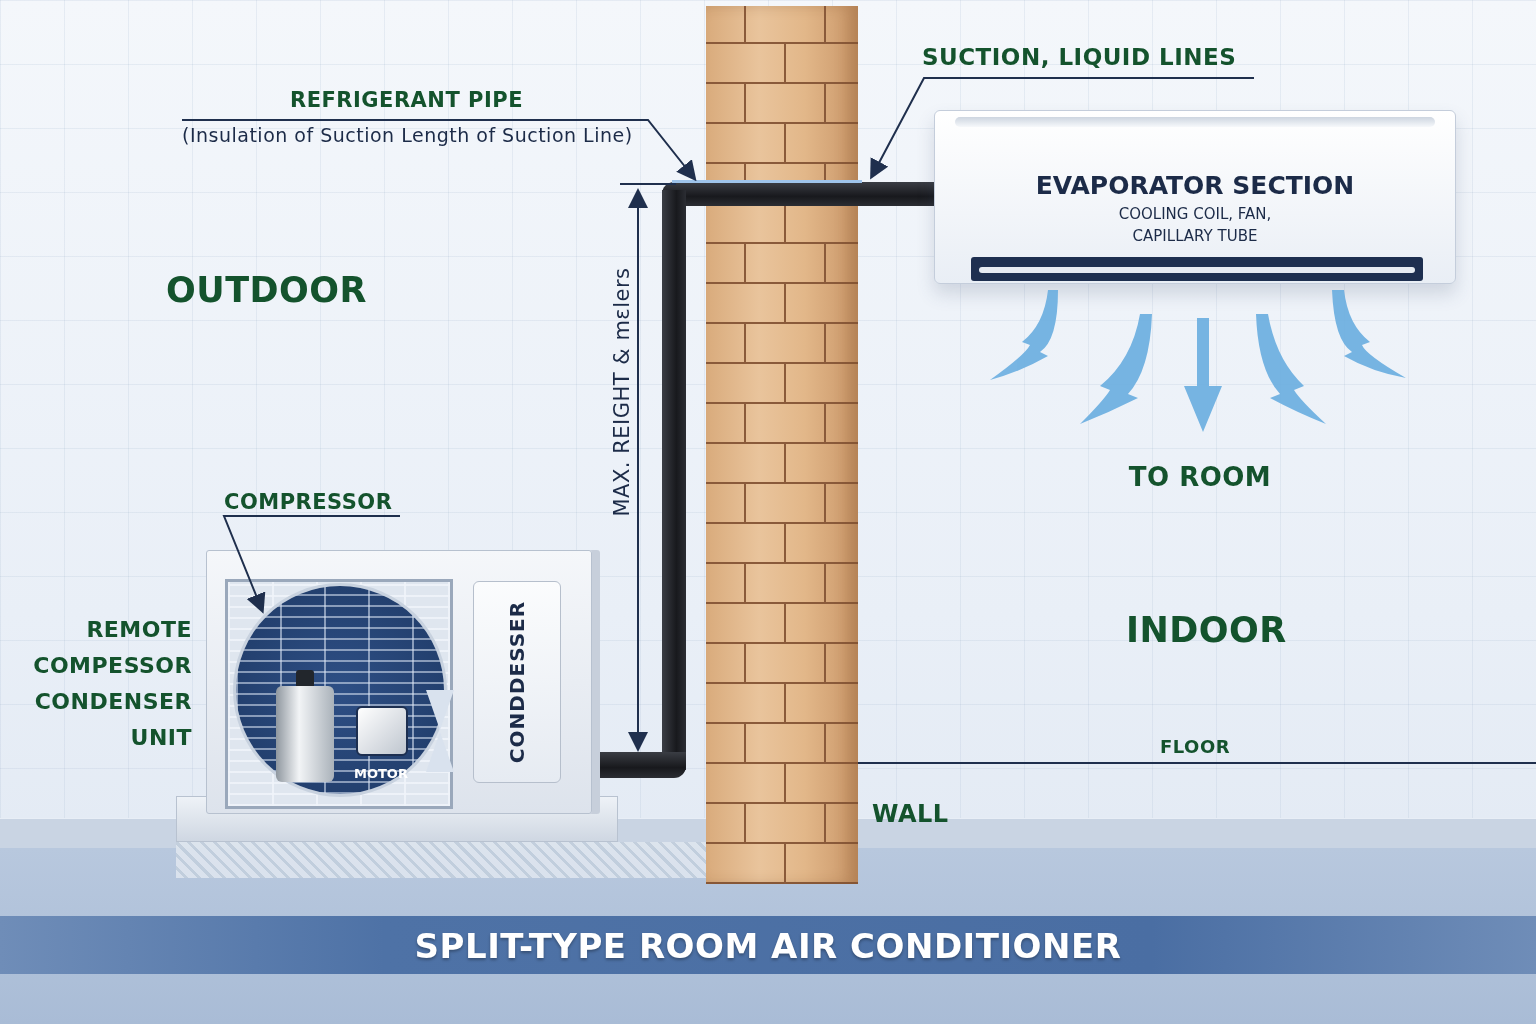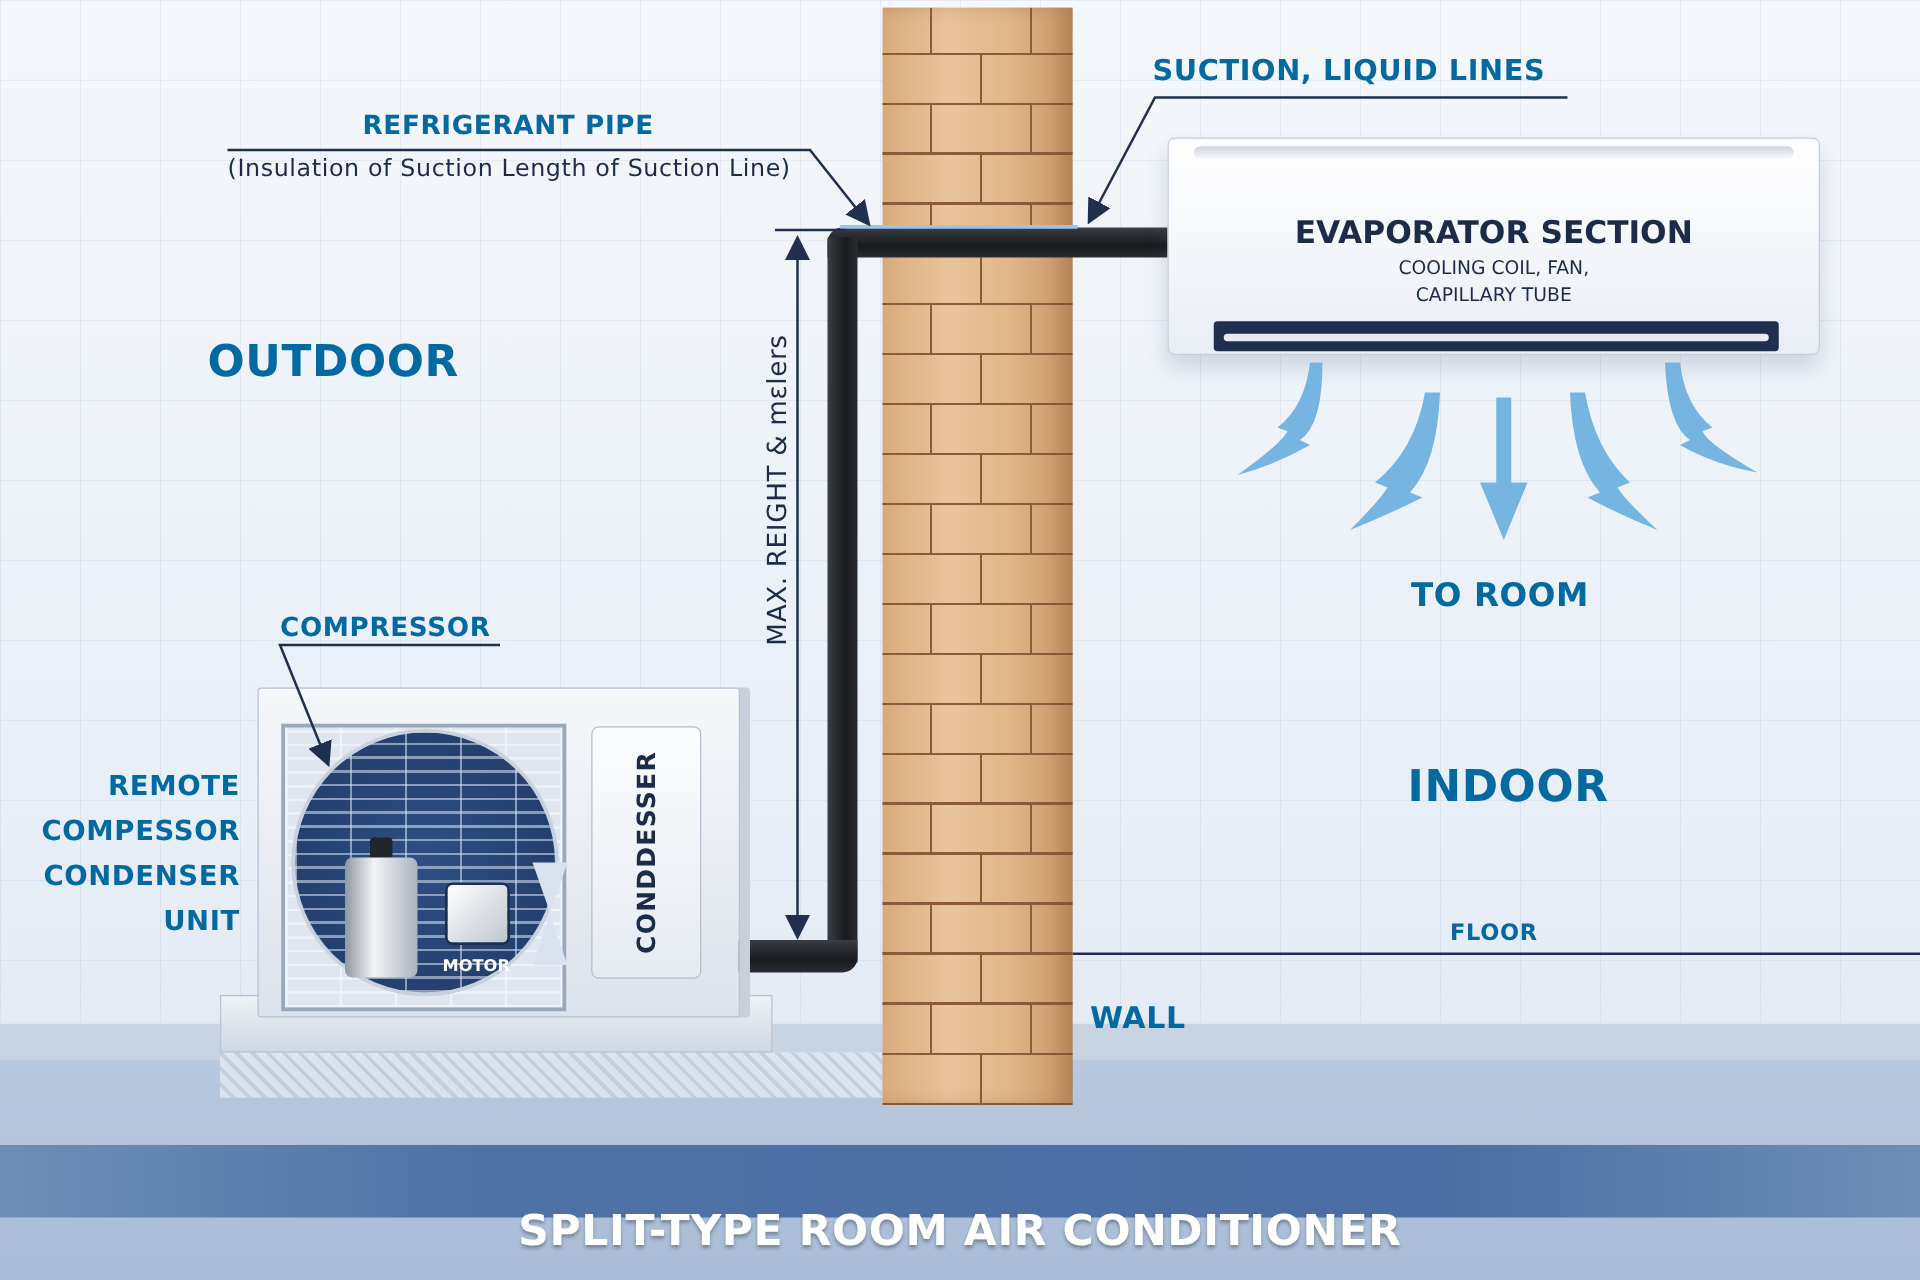--- a/index.html
+++ b/index.html
@@ -3,21 +3,21 @@
 <meta charset="utf-8">
 <style>
   html,body{margin:0;padding:0;}
   body{width:1536px;height:1024px;overflow:hidden;position:relative;
     font-family:"DejaVu Sans","Liberation Sans",sans-serif;
     background:linear-gradient(180deg,#f4f7fb 0%,#e9eff7 60%,#dfe7f2 100%);}
   .grid{position:absolute;inset:0;
     background-image:linear-gradient(rgba(160,180,205,.18) 1px,transparent 1px),
       linear-gradient(90deg,rgba(160,180,205,.18) 1px,transparent 1px);
     background-size:64px 64px;}
-  .lbl{position:absolute;color:#0369a1;font-weight:bold;letter-spacing:.5px;white-space:nowrap;}
+  .lbl{position:absolute;color:#14532d;font-weight:bold;letter-spacing:.5px;white-space:nowrap;}
   .thin{font-weight:normal;color:#1c2b48;}
   
   .ground-top{position:absolute;left:0;top:818px;width:1536px;height:30px;background:#c9d4e3;border-top:1px solid #e8eef6;}
   .ground{position:absolute;left:0;top:848px;width:1536px;height:176px;background:linear-gradient(180deg,#b8c8de 0%,#a9bcd6 100%);}
   .gravel{position:absolute;left:176px;top:842px;width:530px;height:36px;
     background:repeating-linear-gradient(45deg,#dfe6ef 0 6px,#c3cfdd 6px 9px),#d6dfea;opacity:.9;}
   .floor-line{position:absolute;left:858px;top:762px;width:678px;height:2px;background:#1f2f4d;}
   
   .wall{position:absolute;left:706px;top:6px;width:152px;height:878px;
     background:
@@ -59,21 +59,21 @@
   .cond-lbl{position:absolute;left:50%;top:50%;transform:translate(-50%,-50%) rotate(-90deg);font-weight:bold;color:#1c2b48;font-size:20px;letter-spacing:1px;}
   
   .iu{position:absolute;left:934px;top:110px;width:520px;height:172px;background:linear-gradient(180deg,#ffffff,#e9eef5);border:1px solid #c4cddb;border-radius:6px;box-shadow:0 10px 18px rgba(60,80,110,.18);}
   .iu-top{position:absolute;left:20px;top:6px;width:480px;height:10px;border-radius:5px;background:linear-gradient(180deg,#cdd5e0,#f6f8fb);}
   .iu-vent{position:absolute;left:36px;top:146px;width:452px;height:24px;background:#1e2f50;border-radius:3px;}
   .iu-flap{position:absolute;left:8px;top:10px;width:436px;height:6px;background:#e6ebf2;border-radius:3px;}
   .iu-title{position:absolute;left:0;right:0;top:60px;text-align:center;font-weight:bold;font-size:25px;color:#1c2b48;}
   .iu-sub{position:absolute;left:0;right:0;text-align:center;font-size:15px;color:#1c2b48;}
   
   .banner{position:absolute;left:0;top:916px;width:1536px;height:58px;background:linear-gradient(90deg,#6f8db8,#4e72a6 25%,#4a6ea3 75%,#6f8db8);}
-  .banner span{position:absolute;left:0;right:0;top:10px;text-align:center;color:#fff;font-weight:bold;font-size:34px;letter-spacing:.5px;text-shadow:0 2px 3px rgba(0,0,0,.3);margin-top:39px;}
+  .banner span{position:absolute;left:0;right:0;top:10px;text-align:center;color:#fff;font-weight:bold;font-size:34px;letter-spacing:.5px;text-shadow:0 2px 3px rgba(0,0,0,.3);}
   svg{position:absolute;left:0;top:0;overflow:visible;}
 </style>
 </head>
 <body>
 
 <div class="grid"></div>
 
 <div class="ground-top"></div>
 <div class="ground"></div>
 <div class="gravel"></div>

